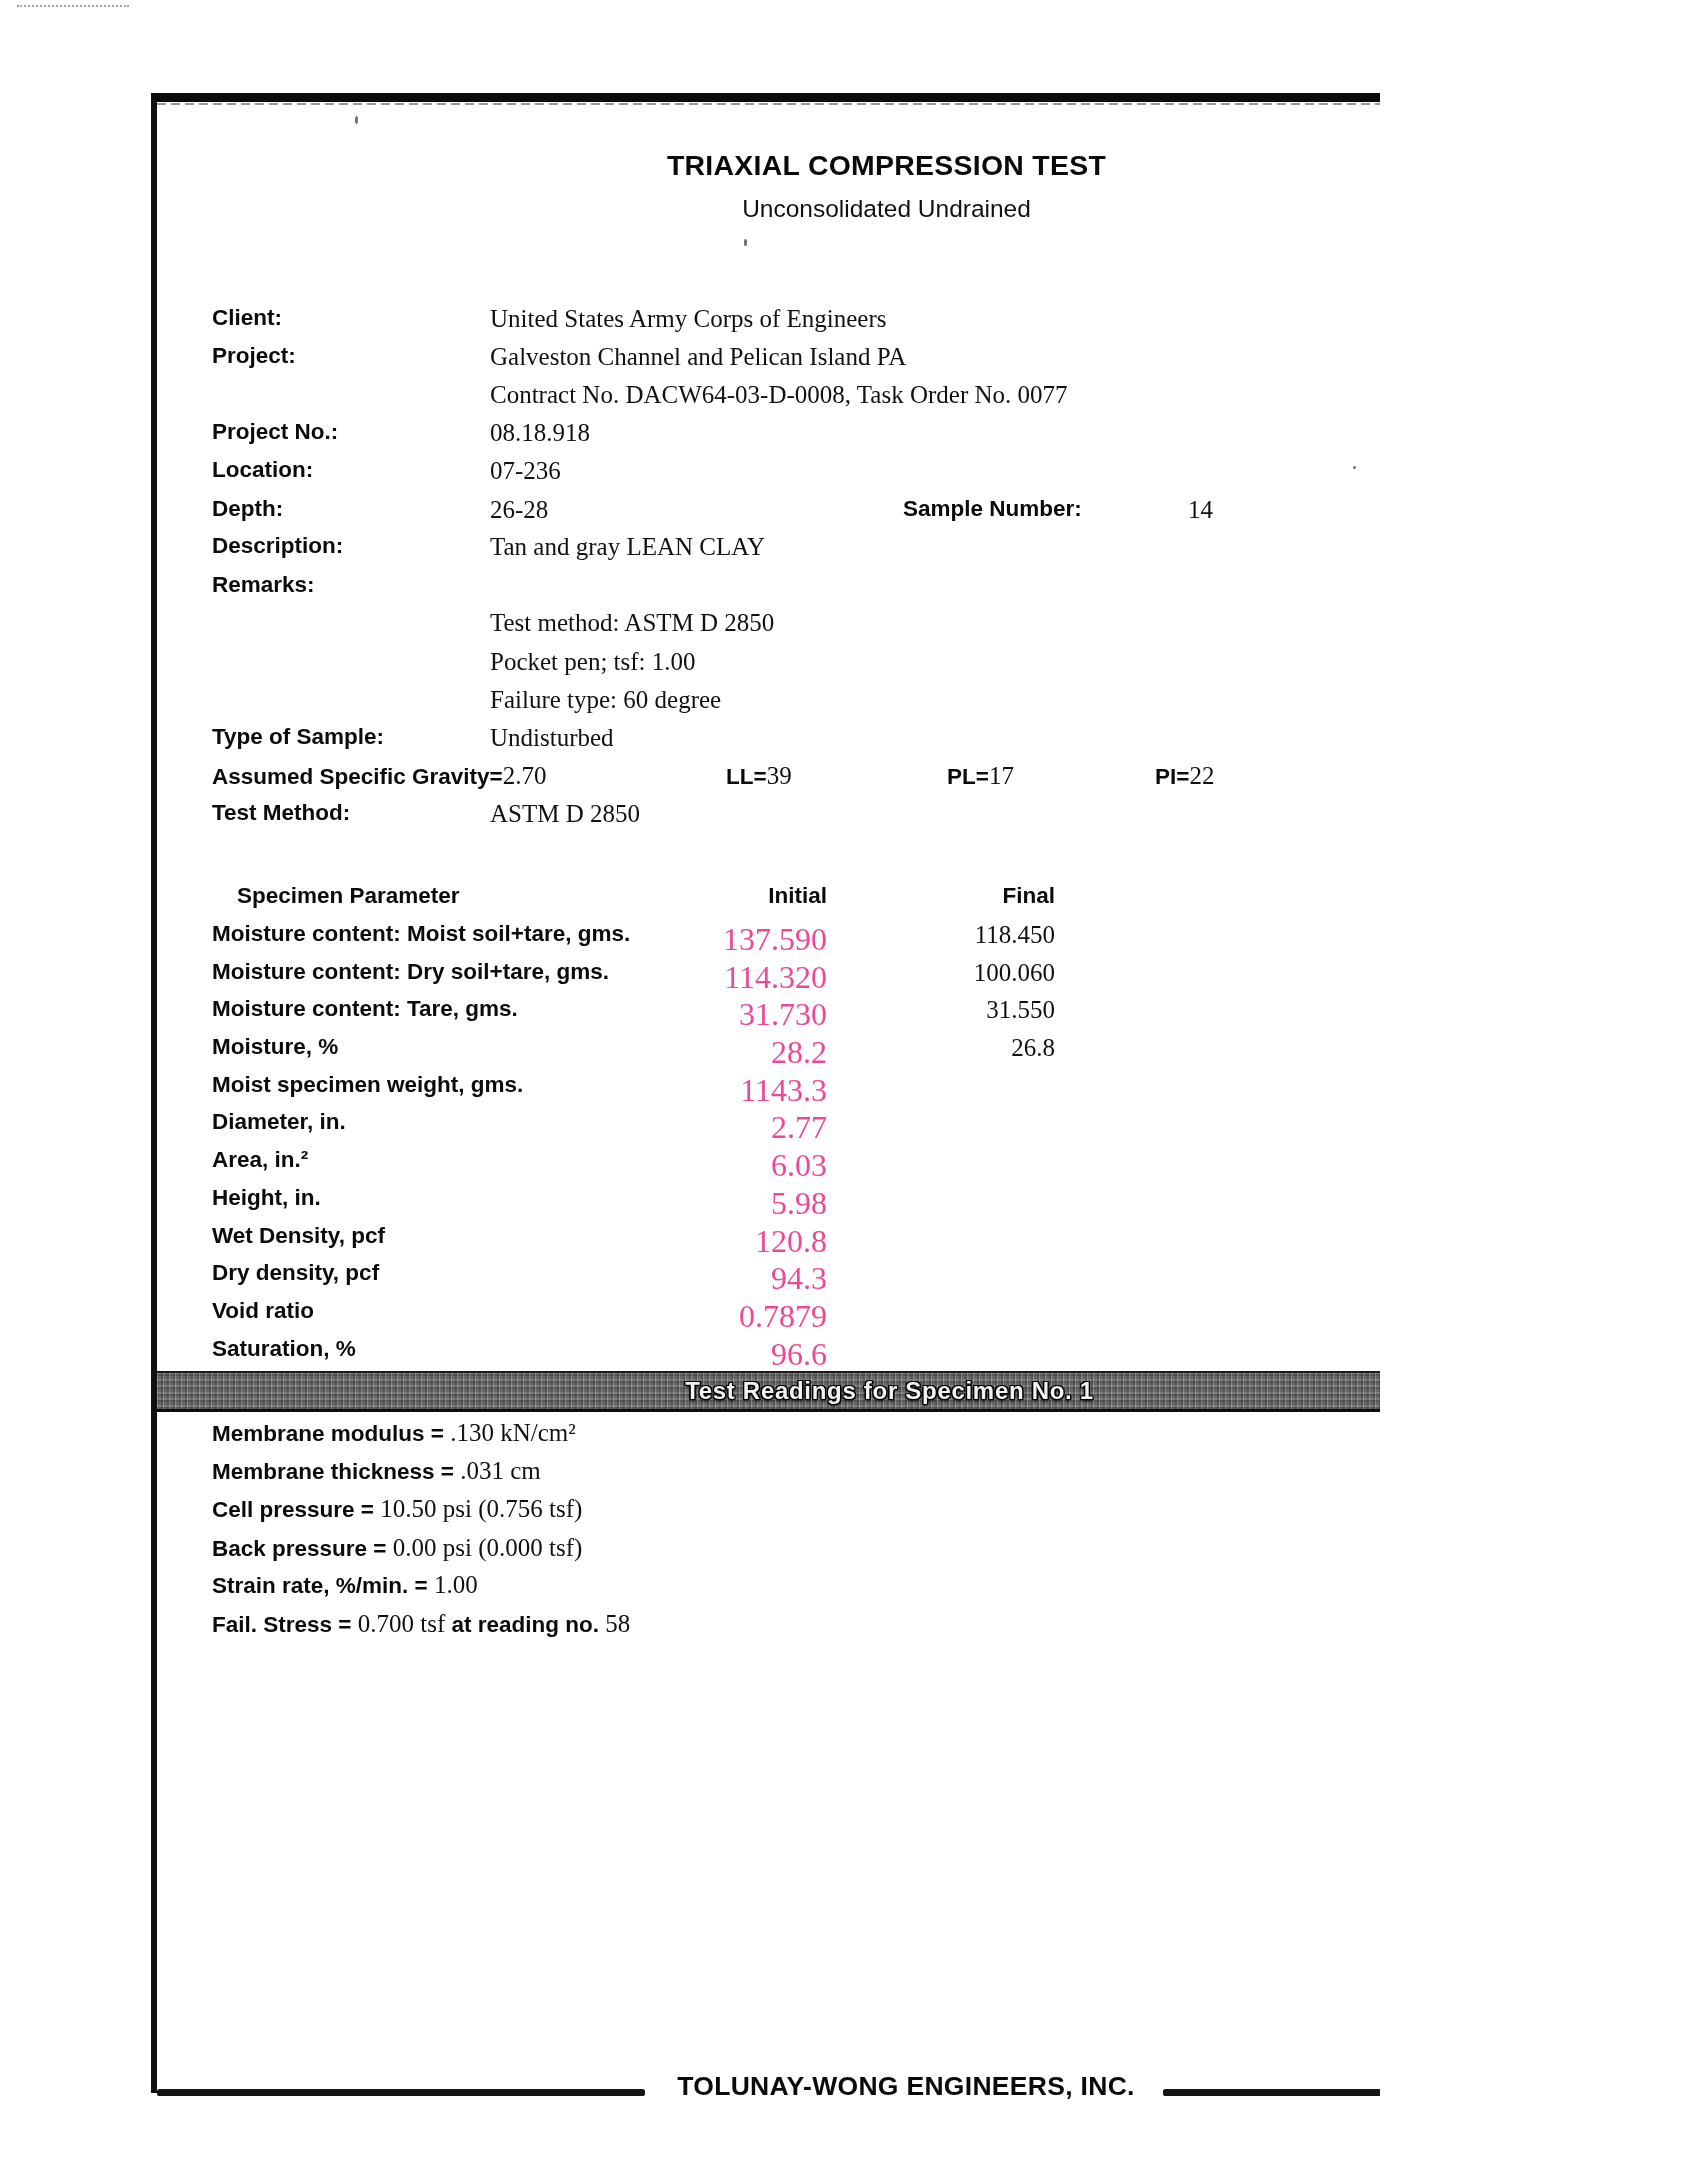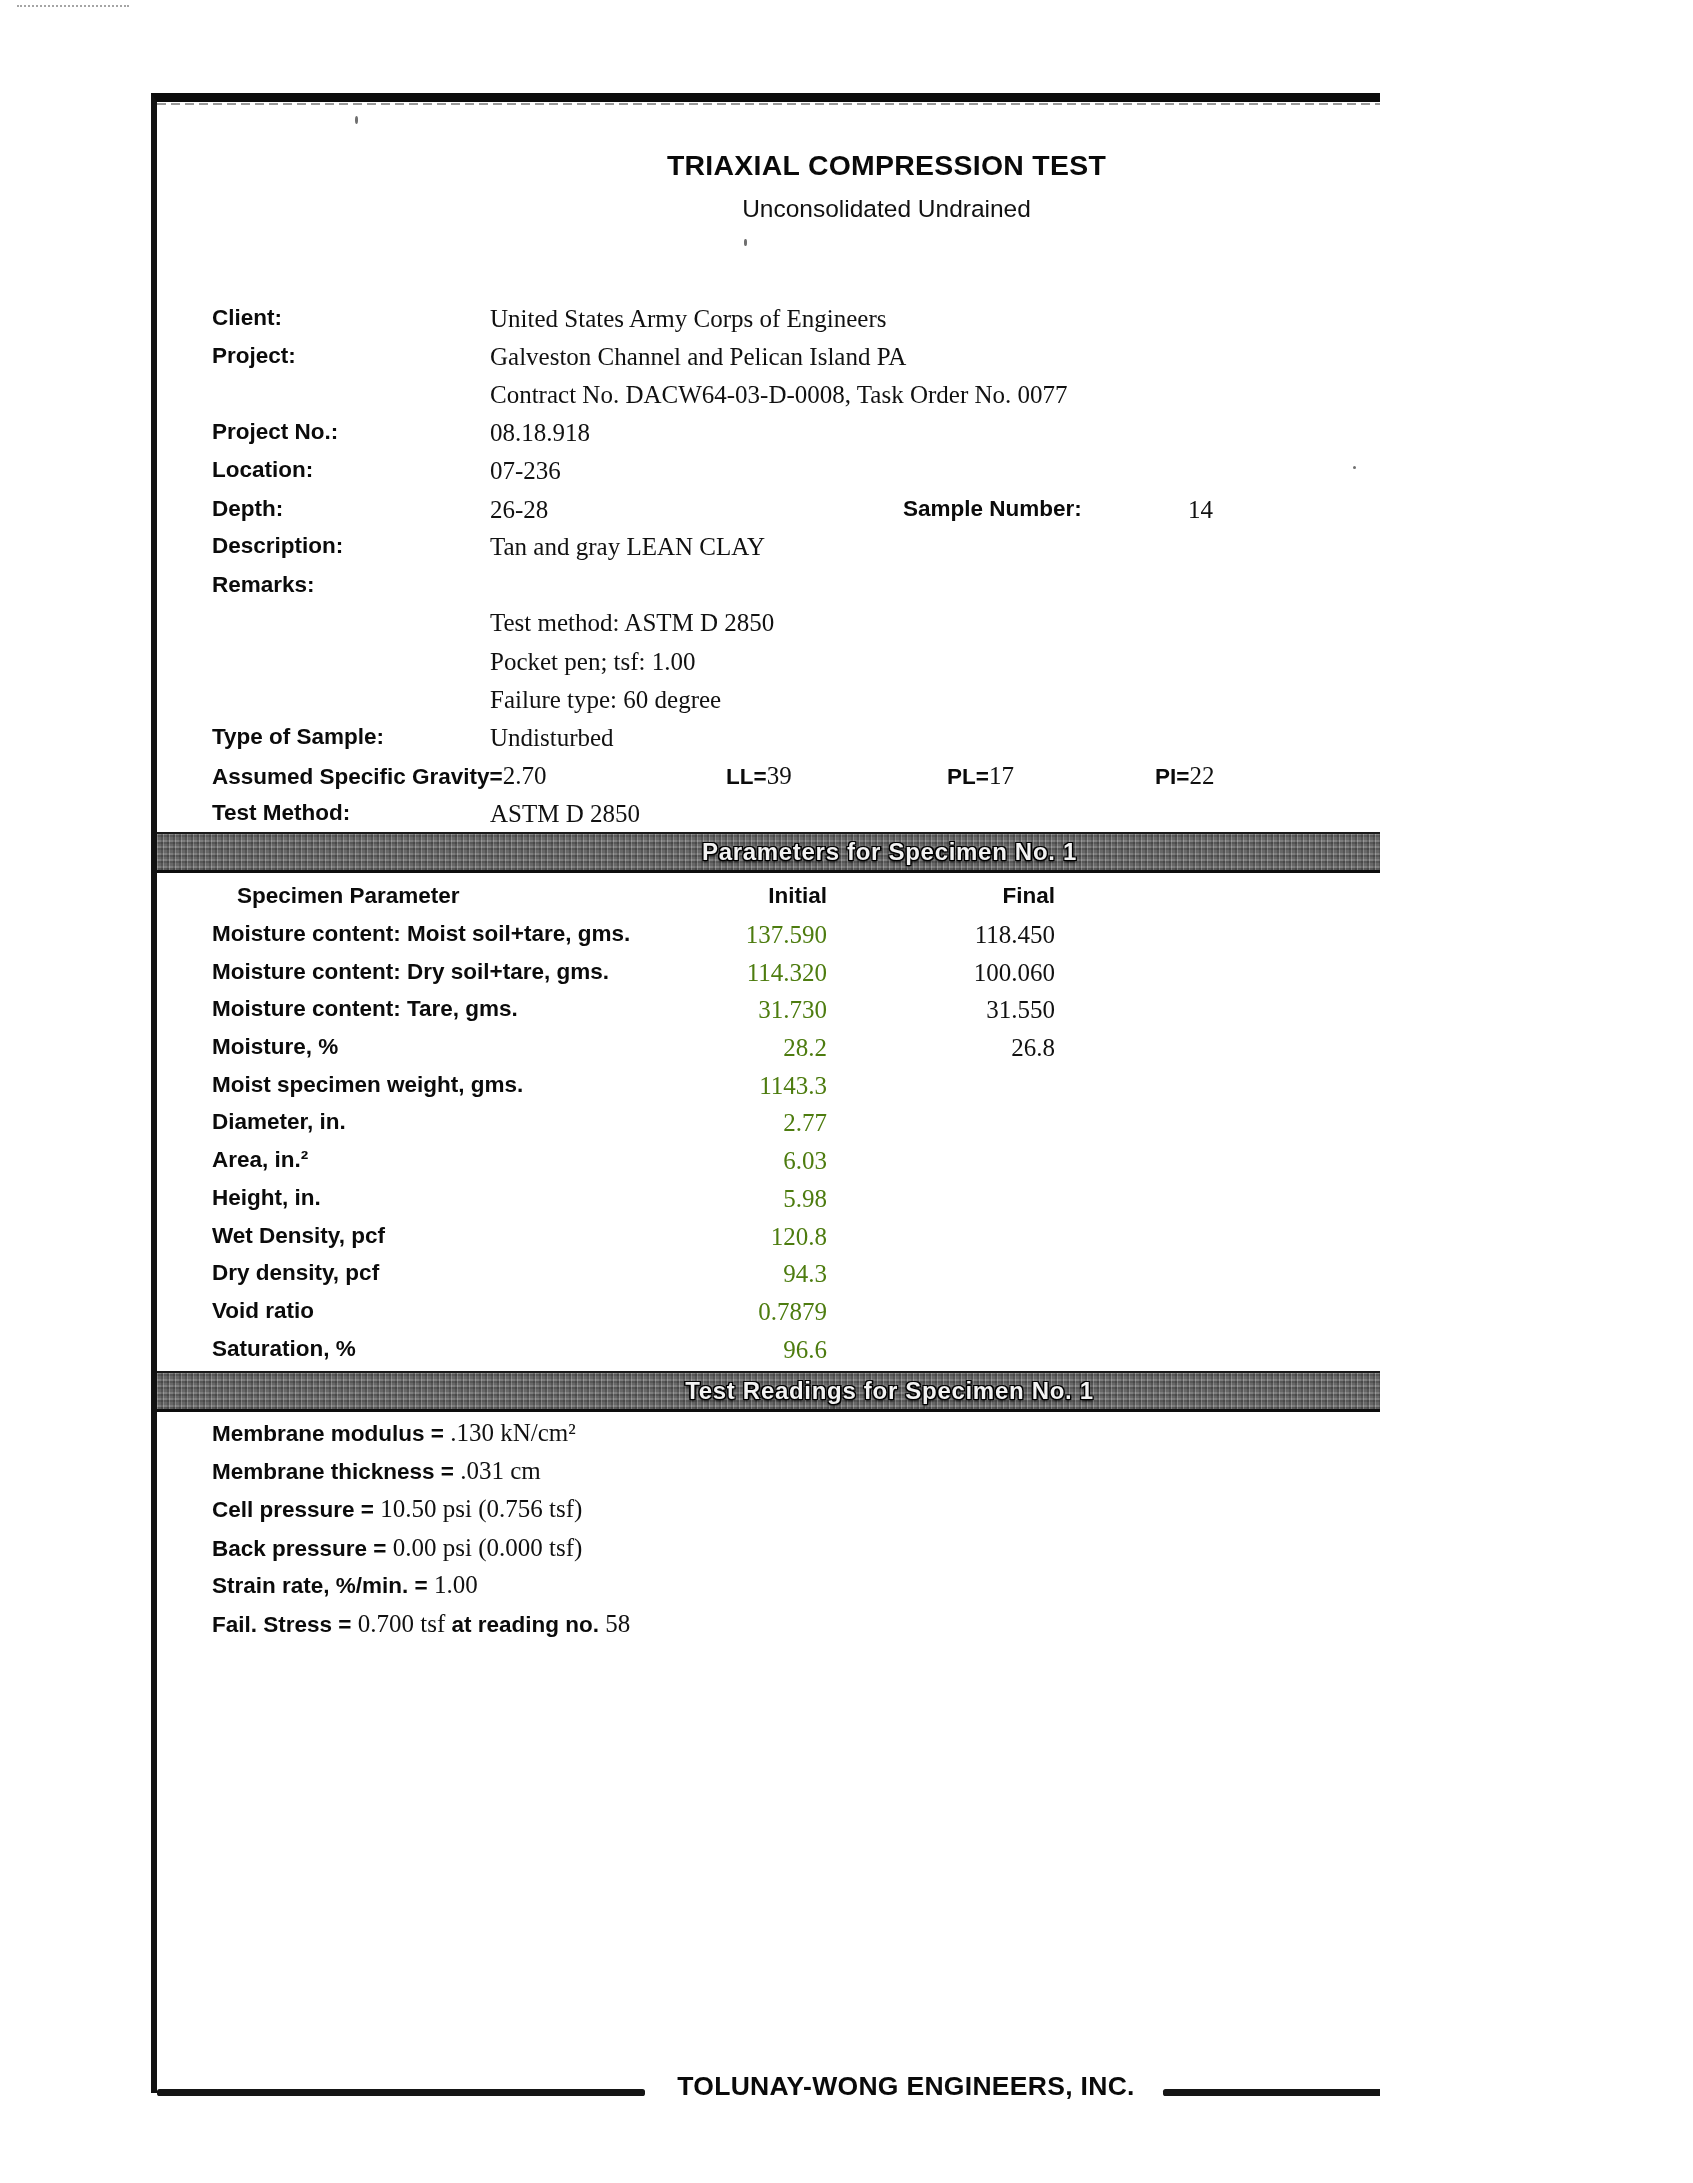--- a/index.html
+++ b/index.html
@@ -54,21 +54,21 @@
     border-top:2.6px solid #1a1a1a; border-bottom:3.3px solid #0d0d0d;
     box-sizing:border-box;
     display:flex; align-items:center; justify-content:center;
   }
   .banner span {
     font-weight:bold; font-size:24px; color:#f2f2f2; letter-spacing:0.7px;
     text-shadow:1.3px 1.3px 0 #000, -1.3px -1.3px 0 #000, 1.3px -1.3px 0 #000, -1.3px 1.3px 0 #000, 0 2px 2.6px #000;
   }
   
   .col-i { position:absolute; left:622px; width:205px; text-align:right;
-           font-family:"Liberation Serif", serif; font-size:25px; color:#4d7c0f; }
+           font-family:"Liberation Serif", serif; font-size:32px; color:#ec4899; }
   .col-f { position:absolute; left:873px; width:182px; text-align:right;
            font-family:"Liberation Serif", serif; font-size:25px; color:#111; }
   .col-head { font-family:"Liberation Sans", sans-serif; font-weight:bold; font-size:22.5px; color:#0b0b0b; }
   .param-lab { left:212px; }
   .head-lab  { left:237px; }
   
   .rline { position:absolute; left:212px; white-space:nowrap; }
   
   .footer-text {
     position:absolute; left:661px; top:2071px; width:490px; text-align:center;
@@ -158,23 +158,20 @@
     <span class="group" style="left:726px"><span class="lab-inline">LL=</span><span class="val-inline">39</span></span>
     <span class="group" style="left:947px"><span class="lab-inline">PL=</span><span class="val-inline">17</span></span>
     <span class="group" style="left:1155px"><span class="lab-inline">PI=</span><span class="val-inline">22</span></span>
   </div>
 
   <div class="row" style="top:800px">
     <span class="lab">Test Method:</span>
     <span class="val">ASTM D 2850</span>
   </div>
 
-  <div class="banner" style="top:832px">
-    <span>Parameters for Specimen No. 1</span>
-  </div>
 
   <div class="row" style="top:883px">
     <span class="lab head-lab">Specimen Parameter</span>
     <span class="col-i col-head">Initial</span>
     <span class="col-f col-head">Final</span>
   </div>
 
   <div class="row" style="top:921px">
     <span class="lab param-lab">Moisture content: Moist soil+tare, gms.</span>
     <span class="col-i">137.590</span>

